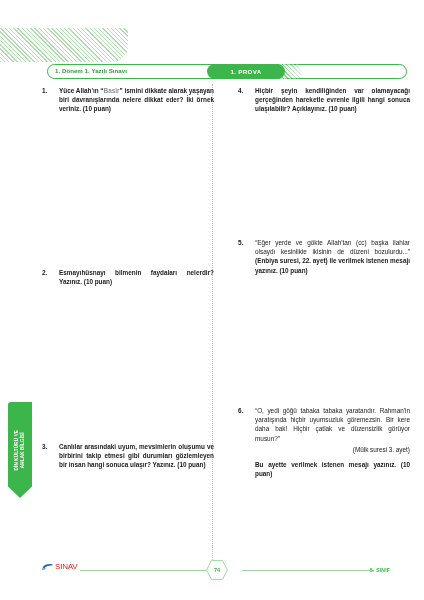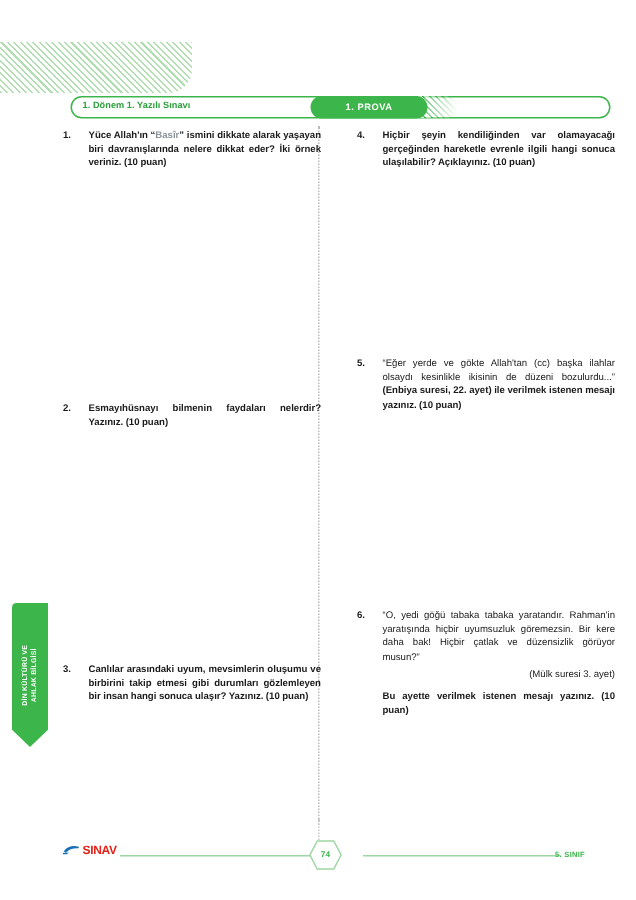--- a/index.html
+++ b/index.html
@@ -204,21 +204,21 @@
     display: flex;
     align-items: center;
     gap: 2px;
   }
   .logo-swoosh {
     width: 11px;
     height: 7px;
   }
   .logo-text {
     font-size: 8px;
-    font-weight: bold;
+    font-weight: normal;
     color: #e2231a;
     letter-spacing: -0.2px;
     font-family: "Liberation Sans", sans-serif;
   }
   .page-hex {
     position: absolute;
     left: 164px;
     top: 0px;
     width: 22px;
     height: 20px;

